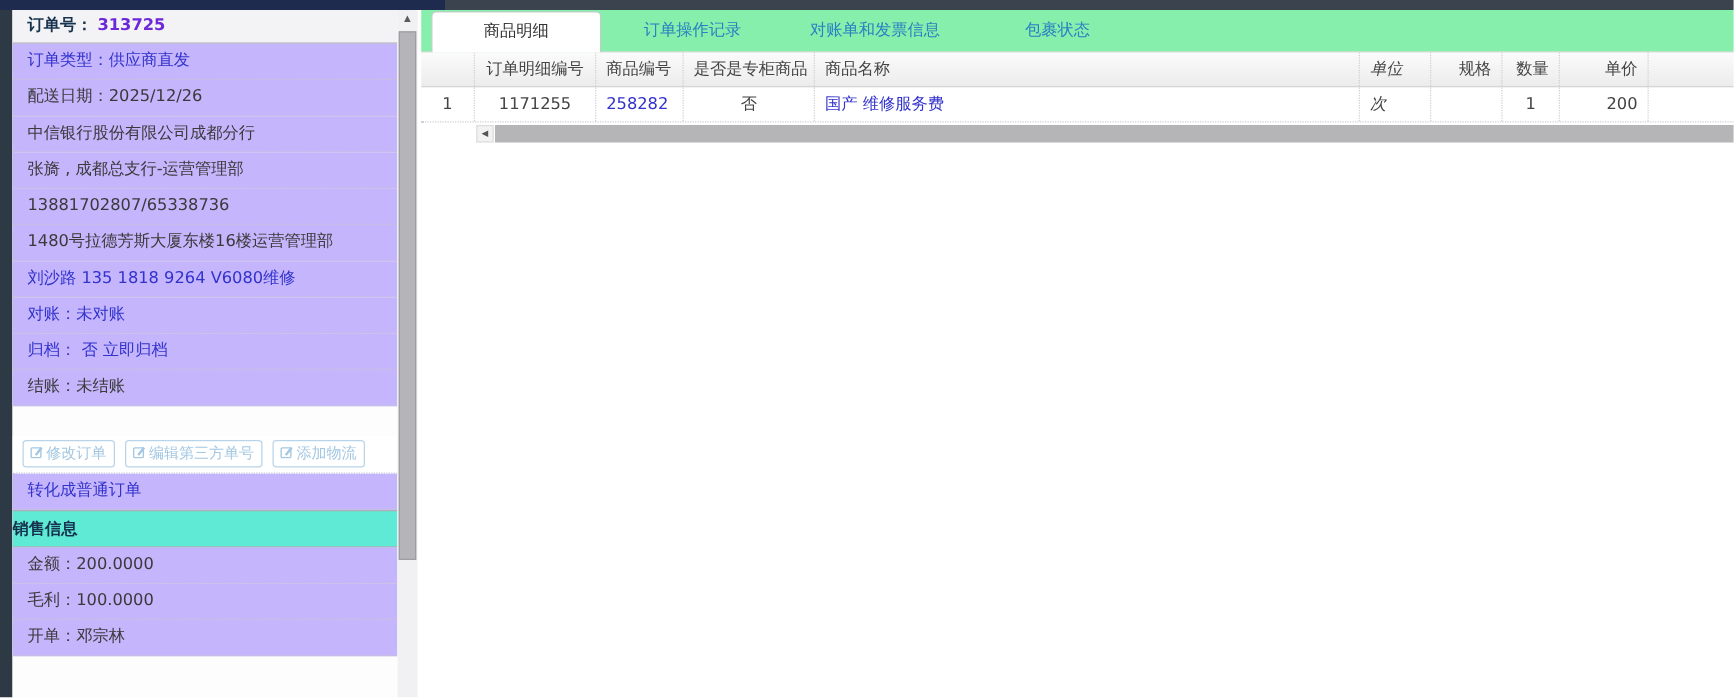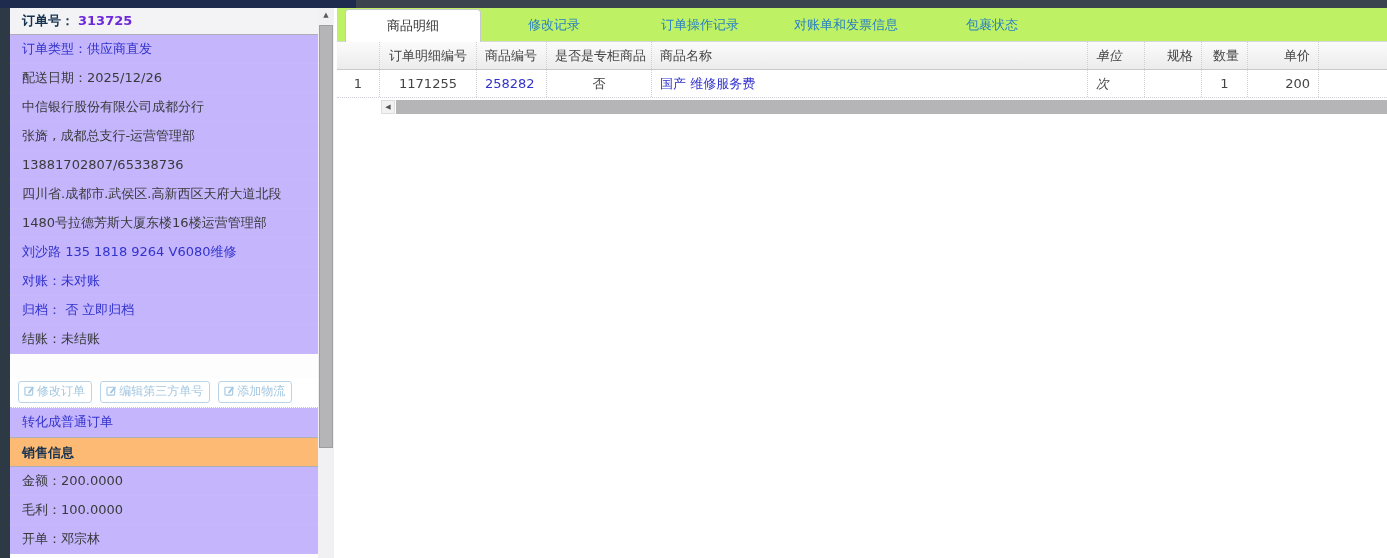--- a/index.html
+++ b/index.html
@@ -17,37 +17,37 @@
   .leftstrip { position:absolute; left:0; top:8px; width:10px; height:550px; background:#2d3944; }
   
   .sidebar { position:absolute; left:10px; top:8px; width:308px; height:550px; background:#fdfdfd; overflow:hidden; }
   .s-row { height:29px; line-height:28px; padding-left:12px; border-bottom:1px dotted #c6c6d2;
            white-space:nowrap; overflow:hidden; background:#c4b5fd; }
   .s-row.plain { color:#3a3a3a; }
   .s-row.link  { color:#3232cc; cursor:pointer; }
   .s-header { height:27px; line-height:26px; padding-left:12px; background:#f3f3f5;
               border-bottom:1px solid #aeaeb8; font-weight:bold; color:#16324f; }
   .s-header .num { color:#6d28d9; margin-left:4px; }
-  .s-sales-header { height:30px; line-height:29px; padding-left:12px; background:#fdba74;
+  .s-sales-header { height:30px; line-height:29px; background:#5eead4;
               border-top:1px solid #aeaeb8; border-bottom:1px solid #aeaeb8;
               font-weight:bold; color:#16324f; }
   .s-btnrow { height:30px; padding:3px 0 0 8px; border-bottom:1px dotted #c6c6d2; background:#fff;margin-top:24px; }
   .mini-btn { display:inline-block; vertical-align:top; margin-right:4px; padding:1px 6px 2px 5px;
               border:1px solid #b9d4e9; border-radius:3px; background:#fff;
               color:#a3c7e2; font-size:12px; line-height:17px; cursor:default; }
   .mini-btn svg { vertical-align:-1px; margin-right:2px; }
   
   .vscroll { position:absolute; left:318px; top:8px; width:16px; height:550px; background:#f1f1f4; }
   .vscroll .up { position:absolute; left:0; top:0; width:16px; height:16px; background:#f1f1f4;
                  color:#5a5a5a; font-size:7px; text-align:center; line-height:15px; cursor:pointer; }
   .vscroll .thumb { position:absolute; left:1px; top:17px; width:14px; height:423px;
                     background:#b5b5b8; border:1px solid #9e9ea2; cursor:pointer; }
   
   .main { position:absolute; left:337px; top:8px; width:1050px; height:550px; background:#fff; }
-  .tabstrip { height:34px; background:#bef264; border-bottom:1px solid #d8d8d8;
+  .tabstrip { height:34px; background:#86efac; border-bottom:1px solid #d8d8d8;
               display:flex; align-items:stretch; padding-left:8px; }
   .tab { width:146px; text-align:center; line-height:33px; color:#2a80c2; cursor:pointer; }
   .tab.active { width:136px; background:#fff; border:1px solid #c8c8c8; border-bottom:none;
                 border-radius:4px 4px 0 0; color:#333; position:relative; top:1px;
                 line-height:31px; cursor:default; }
   
   .thead { display:flex; height:28px; background:linear-gradient(#fbfbfb,#ececec);
            border-bottom:1px solid #c9c9c9; color:#444; }
   .trow  { display:flex; height:28px; background:#fff; border-bottom:1px dotted #cfcfd8; color:#444; }
   .cell { border-right:1px dotted #cfcfd8; padding:0 8px; line-height:27px;
@@ -82,21 +82,20 @@
 
 <div class="sidebar">
   <div class="s-header">
     <span>订单号：</span><span class="num">313725</span>
   </div>
   <div class="s-row link">订单类型：供应商直发</div>
   <div class="s-row plain">配送日期：2025/12/26</div>
   <div class="s-row plain">中信银行股份有限公司成都分行</div>
   <div class="s-row plain">张旖 , 成都总支行-运营管理部</div>
   <div class="s-row plain">13881702807/65338736</div>
-  <div class="s-row plain">四川省.成都市.武侯区.高新西区天府大道北段</div>
   <div class="s-row plain">1480号拉德芳斯大厦东楼16楼运营管理部</div>
   <div class="s-row link">刘沙路 135 1818 9264 V6080维修</div>
   <div class="s-row link">对账：未对账</div>
   <div class="s-row link">归档： 否 立即归档</div>
   <div class="s-row plain">结账：未结账</div>
 
   <div class="s-btnrow">
     <span class="mini-btn"><svg width="11" height="11" viewBox="0 0 12 12">
           <rect x="1" y="2.5" width="8.5" height="8.5" rx="1" fill="none" stroke="currentColor" stroke-width="1.2"></rect>
           <path d="M4.2 8.2 L9.4 1.6 L11 3 L5.8 9.4 Z" fill="currentColor"></path>
@@ -120,21 +119,20 @@
 </div>
 
 <div class="vscroll">
   <div class="up">▲</div>
   <div class="thumb"></div>
 </div>
 
 <div class="main">
   <div class="tabstrip">
     <div class="tab active">商品明细</div>
-    <div class="tab">修改记录</div>
     <div class="tab">订单操作记录</div>
     <div class="tab">对账单和发票信息</div>
     <div class="tab">包裹状态</div>
   </div>
 
   <div class="thead">
     <div class="cell c0"></div>
     <div class="cell c1">订单明细编号</div>
     <div class="cell c2">商品编号</div>
     <div class="cell c3">是否是专柜商品</div>

